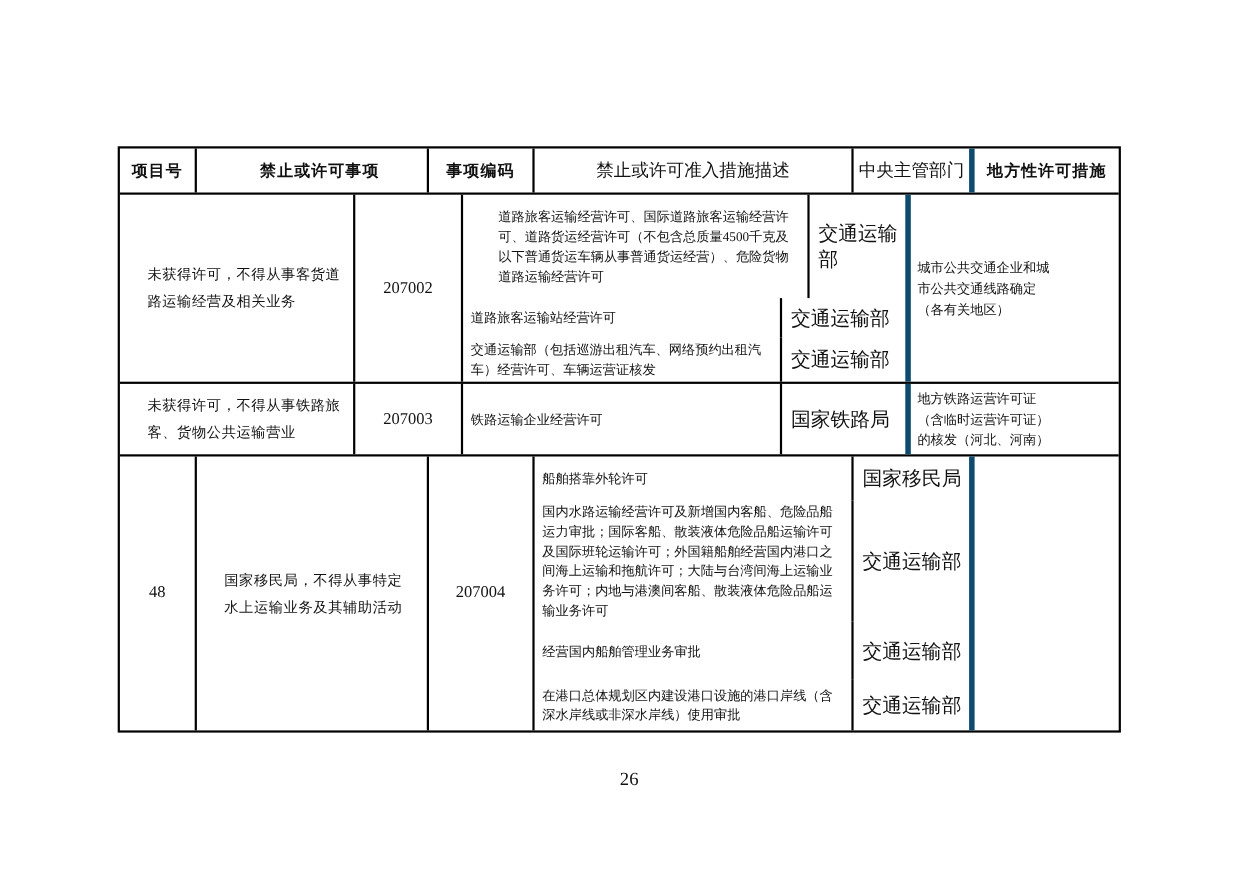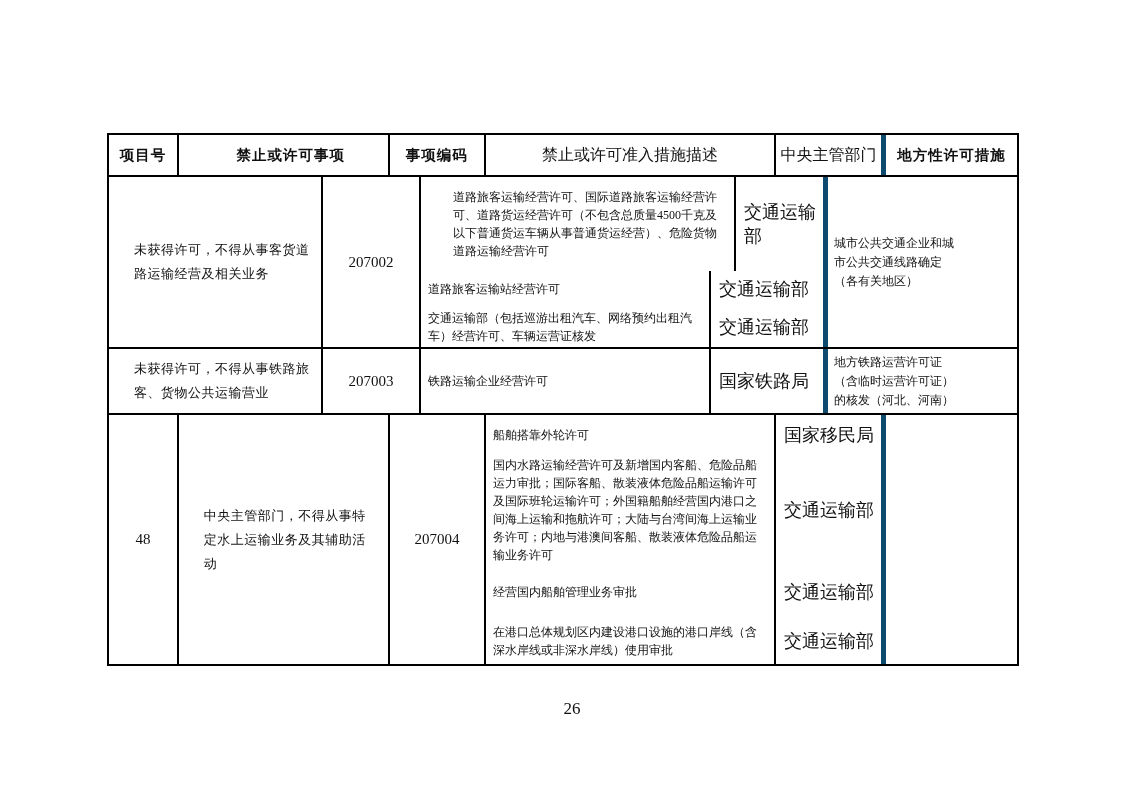--- a/index.html
+++ b/index.html
@@ -124,21 +124,21 @@
         <div class="mblock" style="flex:1;">
           <div class="mdesc">铁路运输企业经营许可</div>
           <div class="mdept">国家铁路局</div>
         </div>
       </div>
       <div class="cell c6 local">地方铁路运营许可证（含临时运营许可证）的核发（河北、河南）</div>
     </div>
 
     <div class="row" style="height:249px;">
       <div class="cell c1 num">48</div>
-      <div class="cell c2 item">中央主管部门，不得从事特定水上运输业务及其辅助活动</div>
+      <div class="cell c2 item">国家移民局，不得从事特定水上运输业务及其辅助活动</div>
       <div class="cell c3 code">207004</div>
       <div class="c45">
         <div class="mblock" style="height:40px;">
           <div class="mdesc">船舶搭靠外轮许可</div>
           <div class="mdept">国家移民局</div>
         </div>
         <div class="mblock" style="height:110px;">
           <div class="mdesc">国内水路运输经营许可及新增国内客船、危险品船运力审批；国际客船、散装液体危险品船运输许可及国际班轮运输许可；外国籍船舶经营国内港口之间海上运输和拖航许可；大陆与台湾间海上运输业务许可；内地与港澳间客船、散装液体危险品船运输业务许可</div>
           <div class="mdept">交通运输部</div>
         </div>

